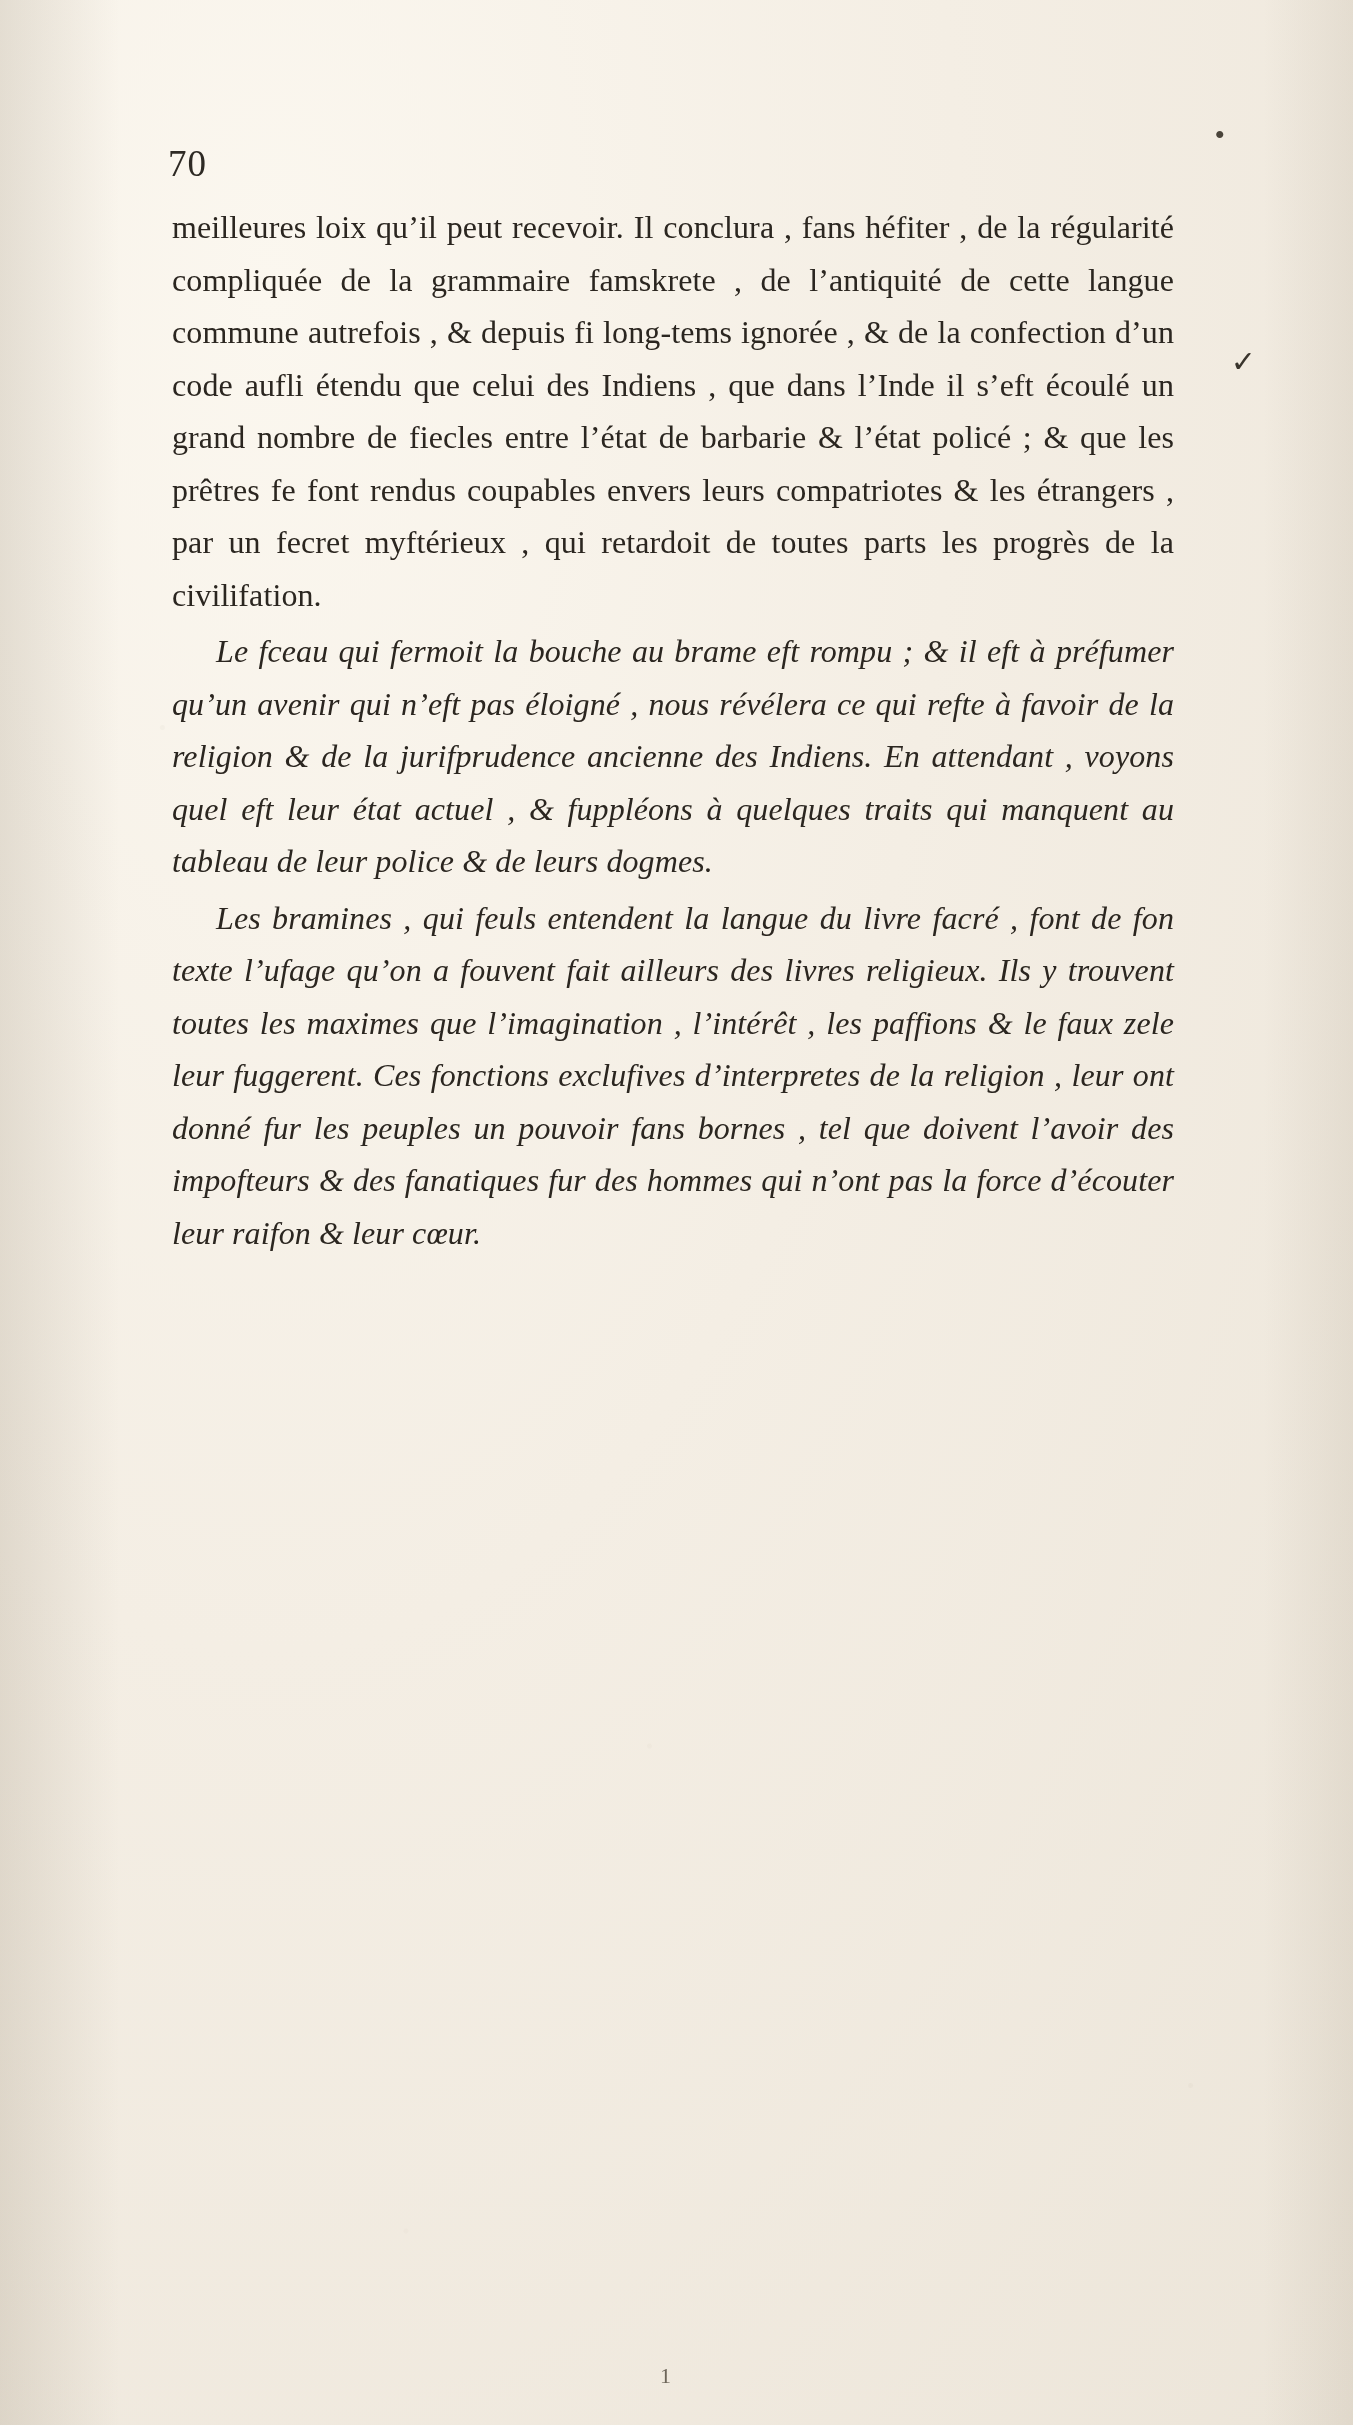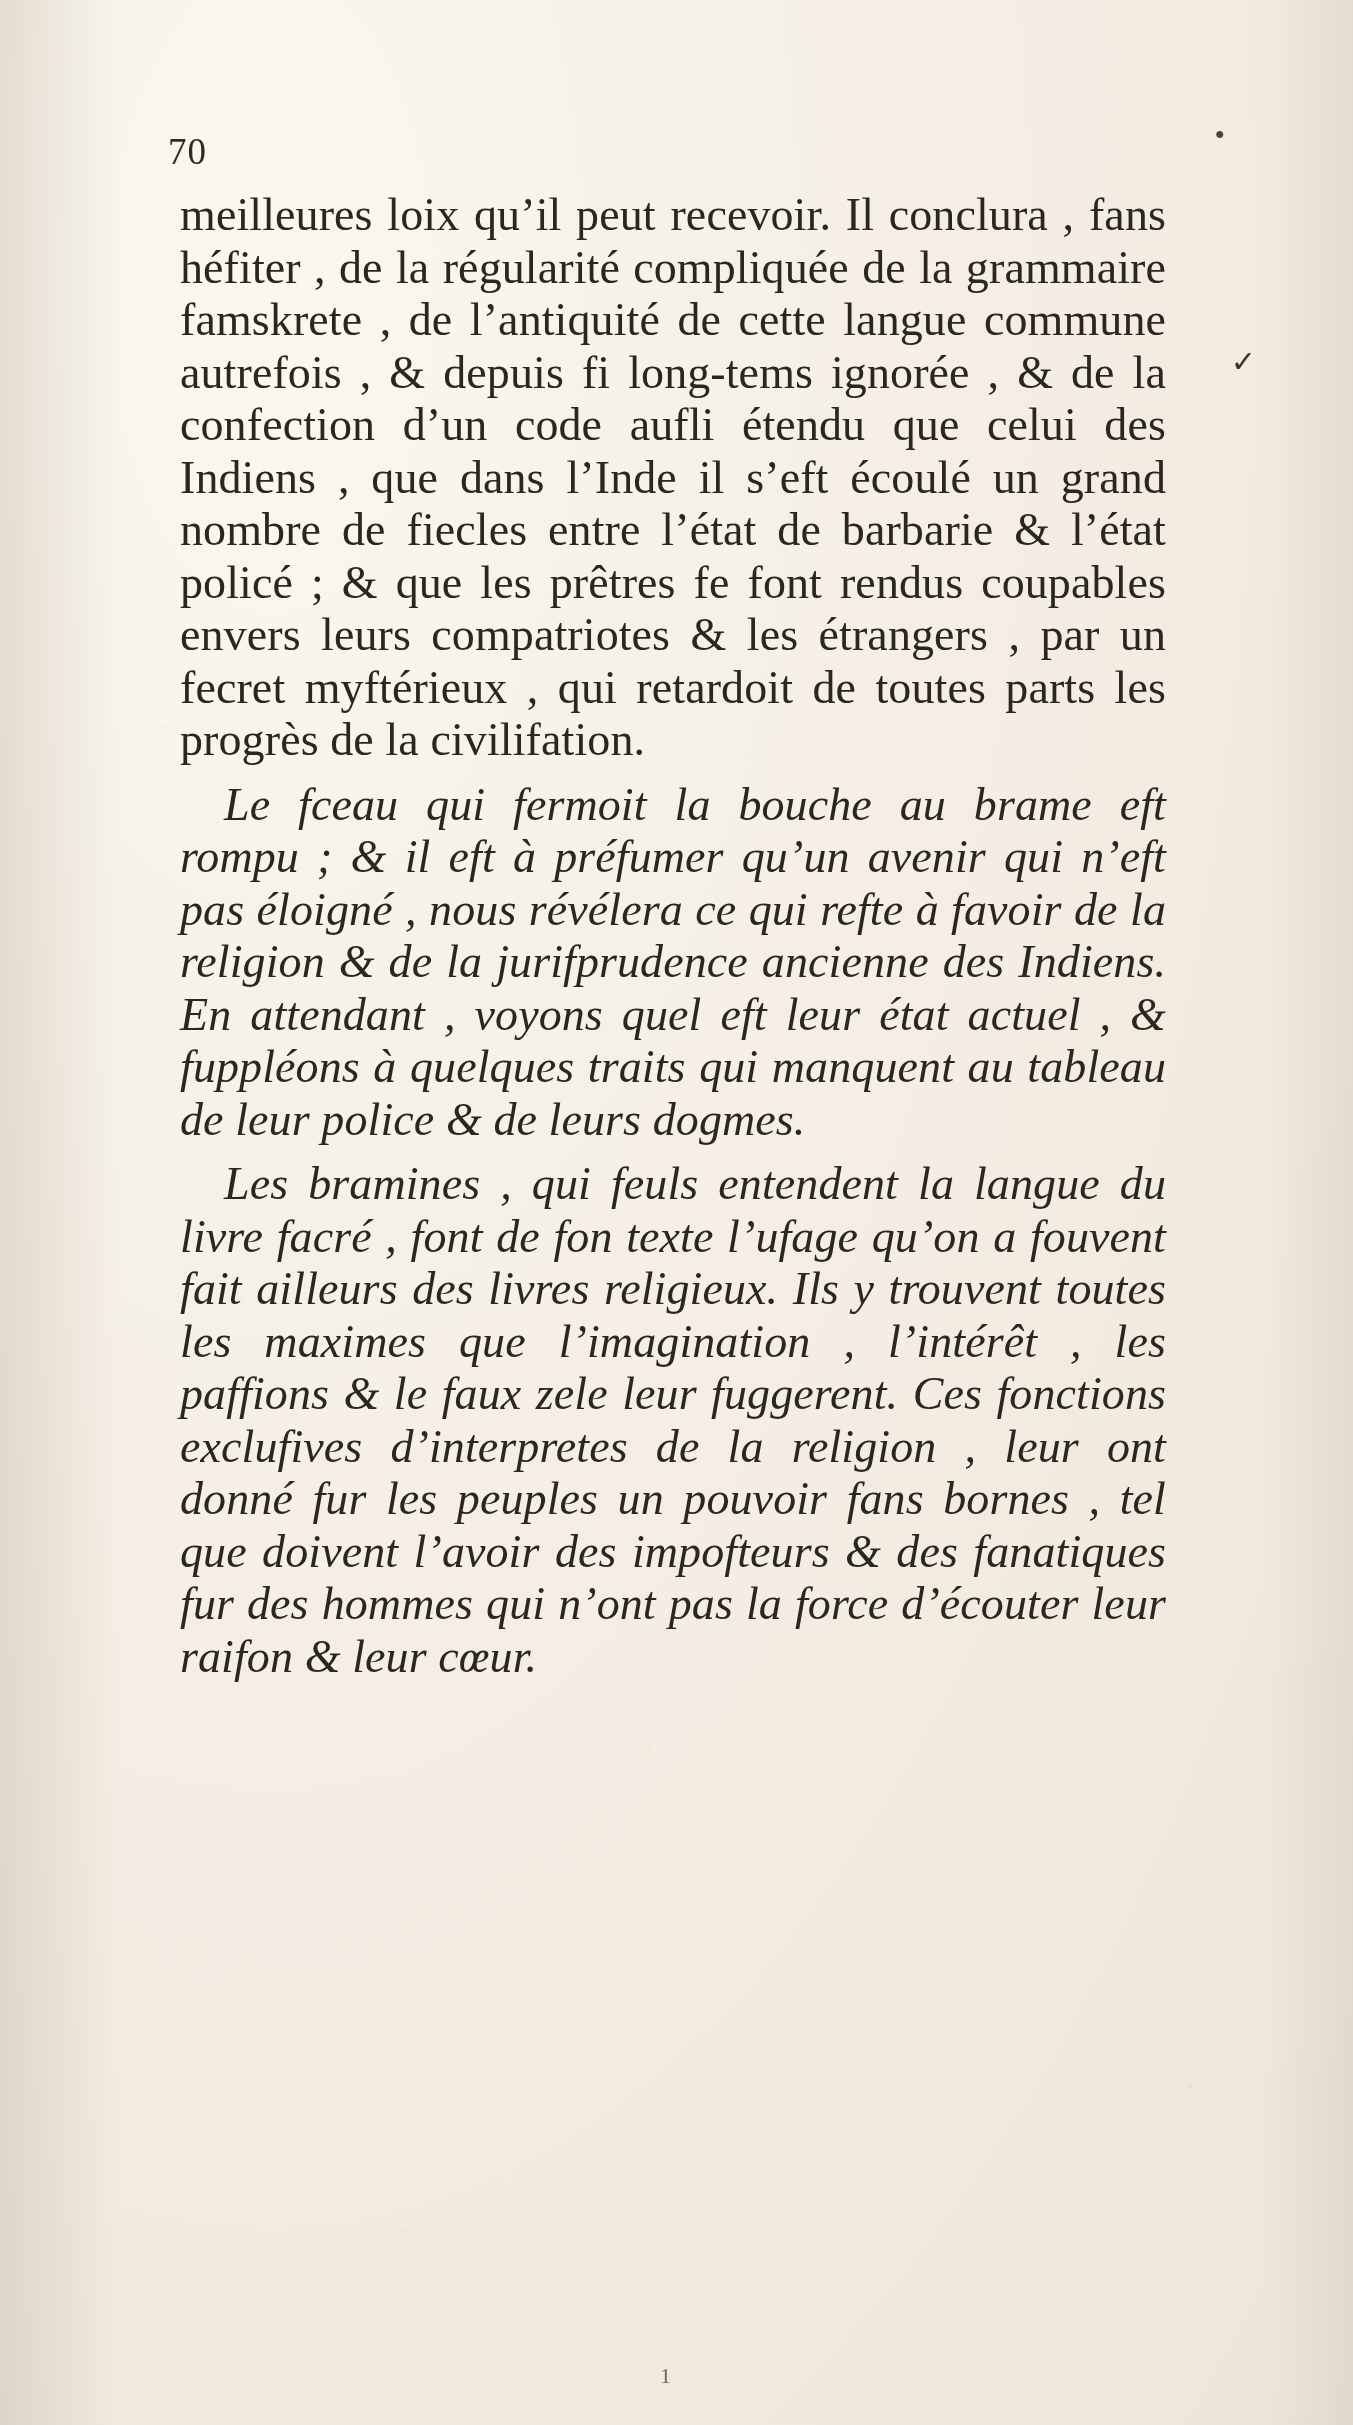--- a/index.html
+++ b/index.html
@@ -46,35 +46,36 @@
     align-items: baseline;
     margin-bottom: 16px;
     position: relative;
   }
   .folio {
     font-size: 37px;
     letter-spacing: 1px;
     font-variant: small-caps;
     margin-right: 50px;
     color: #2e2a24;
+    margin-top: 12px;
   }
   .running-title {
     font-size: 37px;
     letter-spacing: 2.2px;
     font-variant: small-caps;
     text-transform: capitalize;
     color: #2e2a24;
   }
   .para {
-    font-size: 46px;
+    font-size: 32px;
     line-height: 52.5px;
     text-align: justify;
     text-align-last: left;
     color: #2b2620;
-    margin: 12px;
+    margin: 4px;
     letter-spacing: .1px;
   }
   .para + .para {
     margin-top: 0px;
     font-style: italic;
   }
   .indent {
     text-indent: 44px;
   }
   .marginal-tick {

